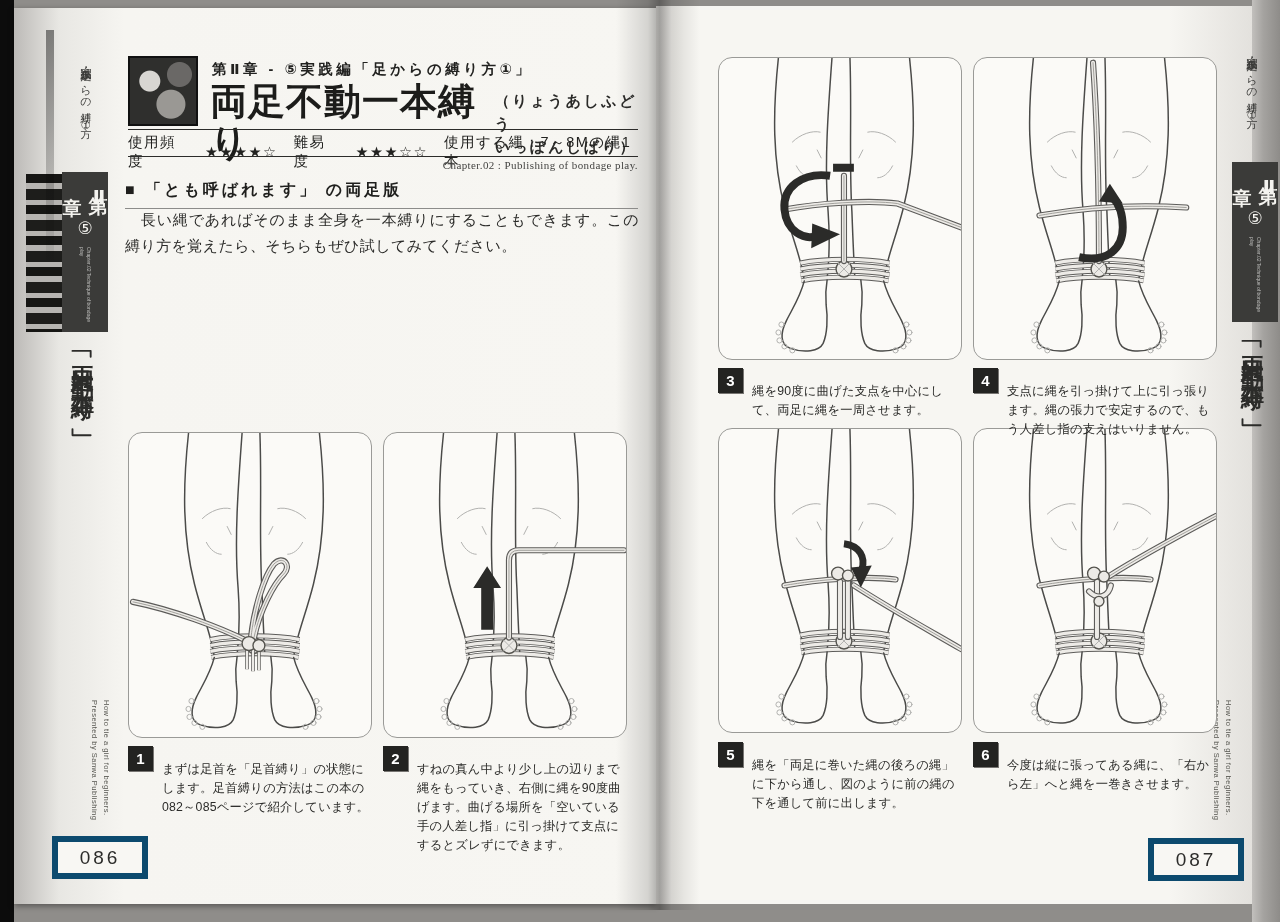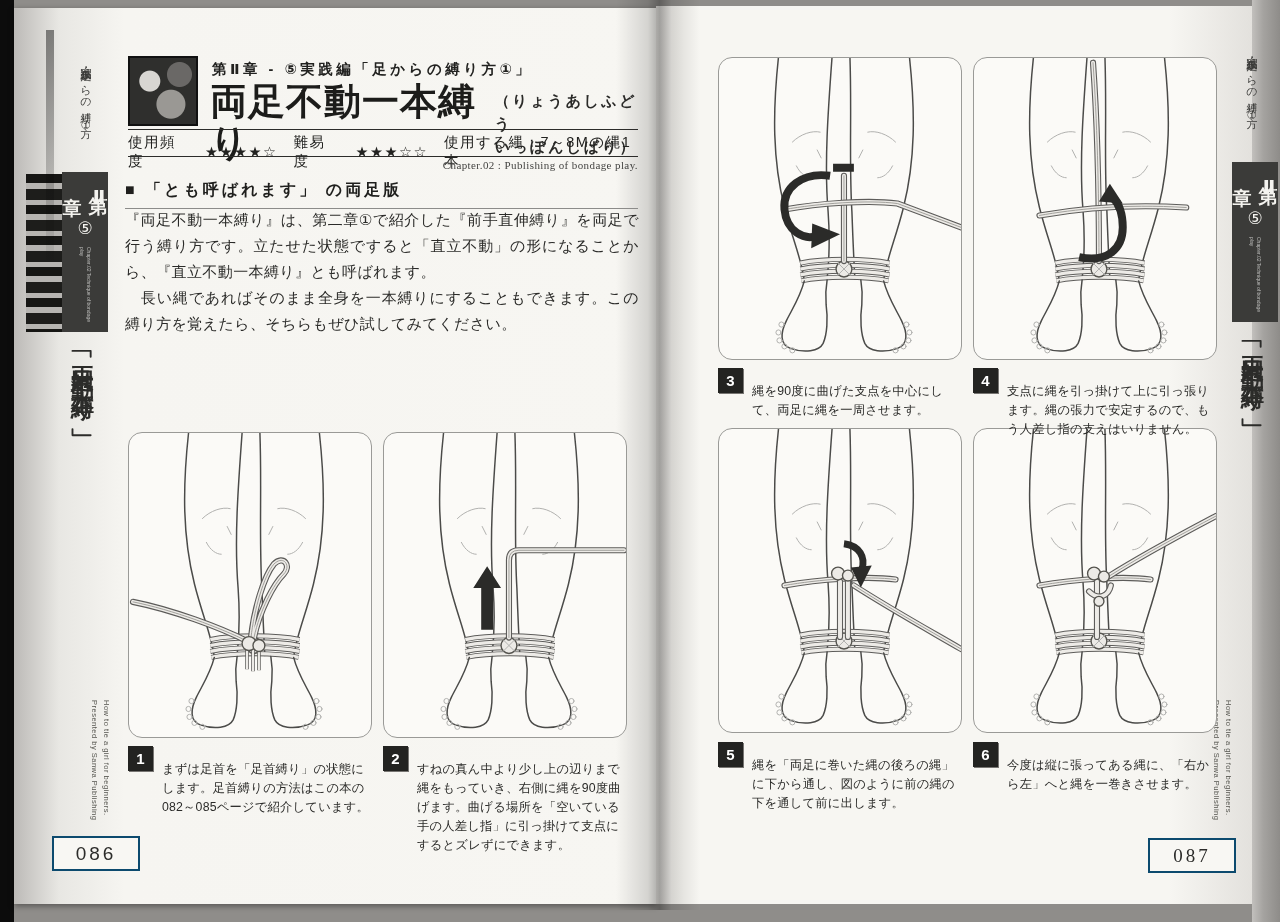--- a/index.html
+++ b/index.html
@@ -24,21 +24,21 @@
 
   
   .vtext{writing-mode:vertical-rl;text-orientation:upright;letter-spacing:2px;}
   .series{font-size:11px;letter-spacing:1px;color:#3a3a38;}
   .chapblock{width:46px;background:#3b3b39;color:#f4f3ef;display:flex;flex-direction:column;align-items:center;padding:10px 0 8px;box-sizing:border-box;}
   .chapblock .ch{writing-mode:vertical-rl;text-orientation:upright;font-size:19px;font-weight:bold;letter-spacing:4px;}
   .chapblock .num{font-size:17px;margin-top:6px;}
   .chapblock .sub{writing-mode:vertical-rl;font-size:5px;letter-spacing:0;color:#bdbdbb;margin-top:8px;text-orientation:mixed;line-height:1.3;}
   .vtitle{font-size:23px;font-weight:600;letter-spacing:5px;color:#2c2c2a;}
   .credit{writing-mode:vertical-rl;text-orientation:mixed;font-size:7.5px;color:#55554f;letter-spacing:.5px;line-height:1.6;}
-  .pnum{border:2px solid #0c4a6e;background:#f8f7f3;display:flex;align-items:center;justify-content:center;
+  .pnum{border:6px solid #0c4a6e;background:#f8f7f3;display:flex;align-items:center;justify-content:center;
         font-size:19px;letter-spacing:3px;color:#2c2c2a;width:84px;height:31px;}
 
   
   .photo{left:128px;top:56px;width:66px;height:66px;background:#2f2f2d;border:2px solid #111;
      background-image:radial-gradient(circle at 30% 35%,#d8d6d2 0 10px,rgba(0,0,0,0) 11px),
                       radial-gradient(circle at 62% 70%,#9a9894 0 14px,rgba(0,0,0,0) 15px),
                       radial-gradient(circle at 75% 25%,#6a6866 0 12px,rgba(0,0,0,0) 13px);}
   .kicker{left:212px;top:60px;width:428px;font-size:14.5px;font-weight:bold;letter-spacing:3.5px;color:#222220;}
   .titlerow{left:210px;top:82px;width:430px;display:flex;align-items:flex-end;}
   .bigtitle{font-size:37px;font-weight:900;letter-spacing:1px;color:#1c1c1a;line-height:1.1;}
@@ -146,21 +146,21 @@
   <div class="abs chapblock" style="left:1232px;top:162px;height:160px;">
     <span class="ch">第Ⅱ章</span>
     <span class="num">⑤</span>
     <span class="sub">Chapter.02 Technique of bondage play</span>
   </div>
   <div class="abs vtext vtitle" style="left:1238px;top:332px;">「両足不動一本縛り」</div>
   <div class="abs credit" style="left:1210px;top:700px;height:150px;">
     <span>How to tie a girl for beginners.</span><br>
     <span>Presented by Sanwa Publishing</span>
   </div>
-  <div class="abs pnum" style="left:1148px;top:838px;font-family:Liberation Serif, serif;">087</div>
+  <div class="abs pnum" style="left:1148px;top:838px;">087</div>
 
   <div class="abs photo"></div>
   <div class="abs kicker">第Ⅱ章 - ⑤実践編「足からの縛り方①」</div>
   <div class="abs titlerow">
     <span class="bigtitle">両足不動一本縛り</span>
     <span class="reading">
       <span>（りょうあしふどう</span><br>
       <span>いっぽんしばり）</span>
     </span>
   </div>
@@ -170,21 +170,20 @@
     <span>★★★★☆</span>
     <span>難易度</span>
     <span>★★★☆☆</span>
     <span>使用する縄：7～8Mの縄1本</span>
   </div>
   <div class="abs rule2"></div>
   <div class="abs chapcap">Chapter.02 : Publishing of bondage play.</div>
 
   <div class="abs sect-h">■ 「とも呼ばれます」 の両足版</div>
   <div class="abs bodytext">
-    <p>『両足不動一本縛り』は、第二章①で紹介した『前手直伸縛り』を両足で行う縛り方です。立たせた状態ですると「直立不動」の形になることから、『直立不動一本縛り』とも呼ばれます。</p>
     <p>　長い縄であればそのまま全身を一本縛りにすることもできます。この縛り方を覚えたら、そちらもぜひ試してみてください。</p>
   </div>
 
   <div class="abs panel" style="left:128px;top:432px;width:244px;height:306px;">
     <svg viewBox="0 0 244 302">
       <use href="#legsBase"></use>
       <path class="rA" d="M4,168 C44,176 92,194 120,208"></path>
         <path class="rB" d="M4,168 C44,176 92,194 120,208"></path>
         <path class="rC" d="M4,168 C44,176 92,194 120,208"></path>
       <path class="rA" d="M126,204 C132,176 146,150 156,140 C164,132 156,120 146,130 C136,142 126,176 123,204"></path>

